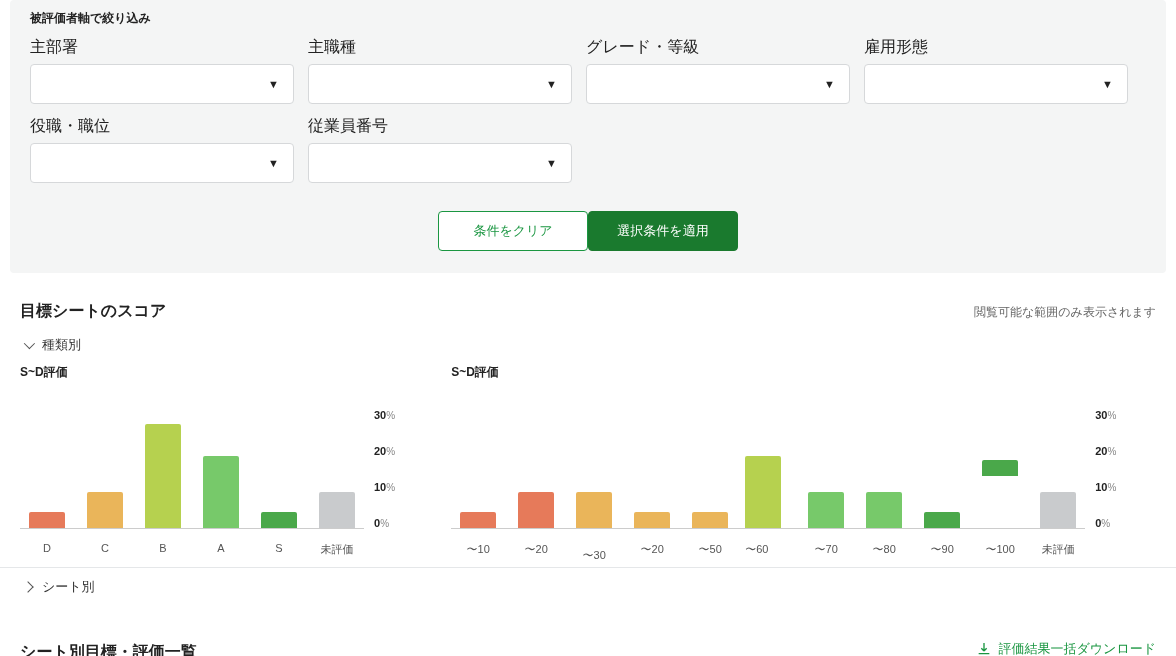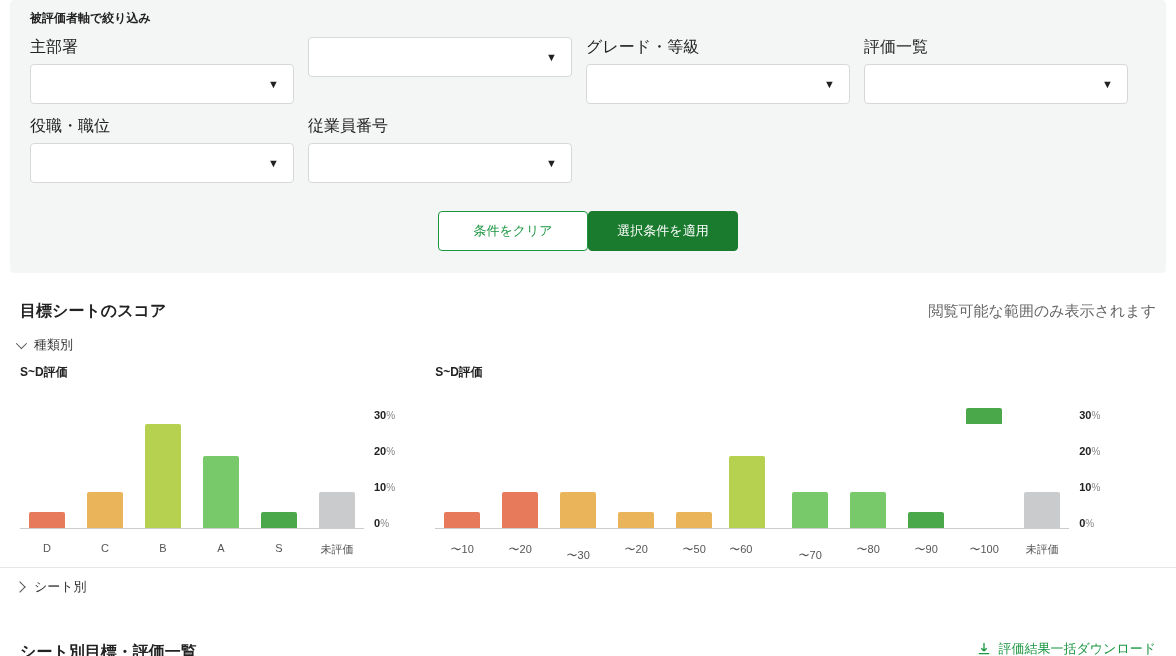--- a/index.html
+++ b/index.html
@@ -84,46 +84,46 @@
     justify-content: space-between;
     align-items: baseline;
     margin: 28px 20px 4px;
   }
   .section-head h2 {
     font-size: 16px;
     font-weight: 700;
     margin: 0;
   }
   .note {
-    font-size: 15px;
+    font-size: 12px;
     color: #666;
   }
 
   .collapser {
     display: flex;
     align-items: center;
     gap: 10px;
-    padding: 10px 16px;
+    padding: 10px 24px;
     font-size: 13px;
     color: #333;
     cursor: pointer;
   }
   .collapser .chev {
     width: 8px;
     height: 8px;
     border-right: 1.5px solid #555;
     border-bottom: 1.5px solid #555;
     display: inline-block;
   }
   .chev.down { transform: rotate(45deg) translateY(-2px); }
   .chev.right { transform: rotate(-45deg); }
 
   .charts-row {
     display: flex;
-    gap: 0;
+    gap: 16px;
     padding: 0 20px 8px;
   }
   .chart-block {
     flex: 0 0 auto;
   }
   .chart-title {
     font-size: 12px;
     font-weight: 700;
     margin-bottom: 14px;
   }
@@ -197,32 +197,33 @@
 <div class="filter-panel">
   <div class="filter-title">被評価者軸で絞り込み</div>
   <div class="filter-row">
     <div class="filter-field">
       <label>主部署</label>
       <div class="select-box">
           <span class="caret">▼</span>
         </div>
     </div>
     <div class="filter-field">
+      <label>主職種</label>
       <div class="select-box">
           <span class="caret">▼</span>
         </div>
     </div>
     <div class="filter-field">
       <label>グレード・等級</label>
       <div class="select-box">
           <span class="caret">▼</span>
         </div>
     </div>
     <div class="filter-field">
-      <label>評価一覧</label>
+      <label>雇用形態</label>
       <div class="select-box">
           <span class="caret">▼</span>
         </div>
     </div>
   </div>
   <div class="filter-row">
     <div class="filter-field">
       <label>役職・職位</label>
       <div class="select-box">
           <span class="caret">▼</span>
@@ -312,31 +313,31 @@
           <div class="bar-col" style="display: flex; flex-direction: column; align-items: center; justify-content: flex-end; height: 120px; position: relative;">
             <div class="bar c-orange" style="height: 16px;"></div>
             <div class="bar-label" style="position: absolute; top: 126px;">〜50</div>
           </div>
           <div class="bar-col" style="display: flex; flex-direction: column; align-items: flex-start; justify-content: flex-end; height: 120px; position: relative;">
             <div class="bar c-yelgr" style="height: 72px;"></div>
             <div class="bar-label" style="position: absolute; top: 126px;">〜60</div>
           </div>
           <div class="bar-col" style="display: flex; flex-direction: column; align-items: center; justify-content: flex-end; height: 120px; position: relative;">
             <div class="bar c-green" style="height: 36px;"></div>
-            <div class="bar-label" style="position: absolute; top: 132px;">〜70</div>
+            <div class="bar-label" style="position: absolute; top: 126px;">〜70</div>
           </div>
           <div class="bar-col" style="display: flex; flex-direction: column; align-items: center; justify-content: flex-end; height: 120px; position: relative;">
             <div class="bar c-green" style="height: 36px;"></div>
             <div class="bar-label" style="position: absolute; top: 126px;">〜80</div>
           </div>
           <div class="bar-col" style="display: flex; flex-direction: column; align-items: center; justify-content: flex-end; height: 120px; position: relative;">
             <div class="bar c-dgreen" style="height: 16px;"></div>
             <div class="bar-label" style="position: absolute; top: 126px;">〜90</div>
           </div>
-          <div class="bar-col" style="display: flex; flex-direction: column; align-items: center; justify-content: flex-start; height: 120px; position: relative;">
+          <div class="bar-col" style="display: flex; flex-direction: column; align-items: center; justify-content: center; height: 120px; position: relative;">
             <div class="bar c-dgreen" style="height: 16px;"></div>
             <div class="bar-label" style="position: absolute; top: 126px;">〜100</div>
           </div>
           <div class="bar-col" style="display: flex; flex-direction: column; align-items: center; justify-content: flex-end; height: 120px; position: relative;">
             <div class="bar c-gray" style="height: 36px;"></div>
             <div class="bar-label" style="position: absolute; top: 126px;">未評価</div>
           </div>
         </div>
       <div class="y-axis">
           <div><b>30</b><span class="y-pct">%</span></div>

